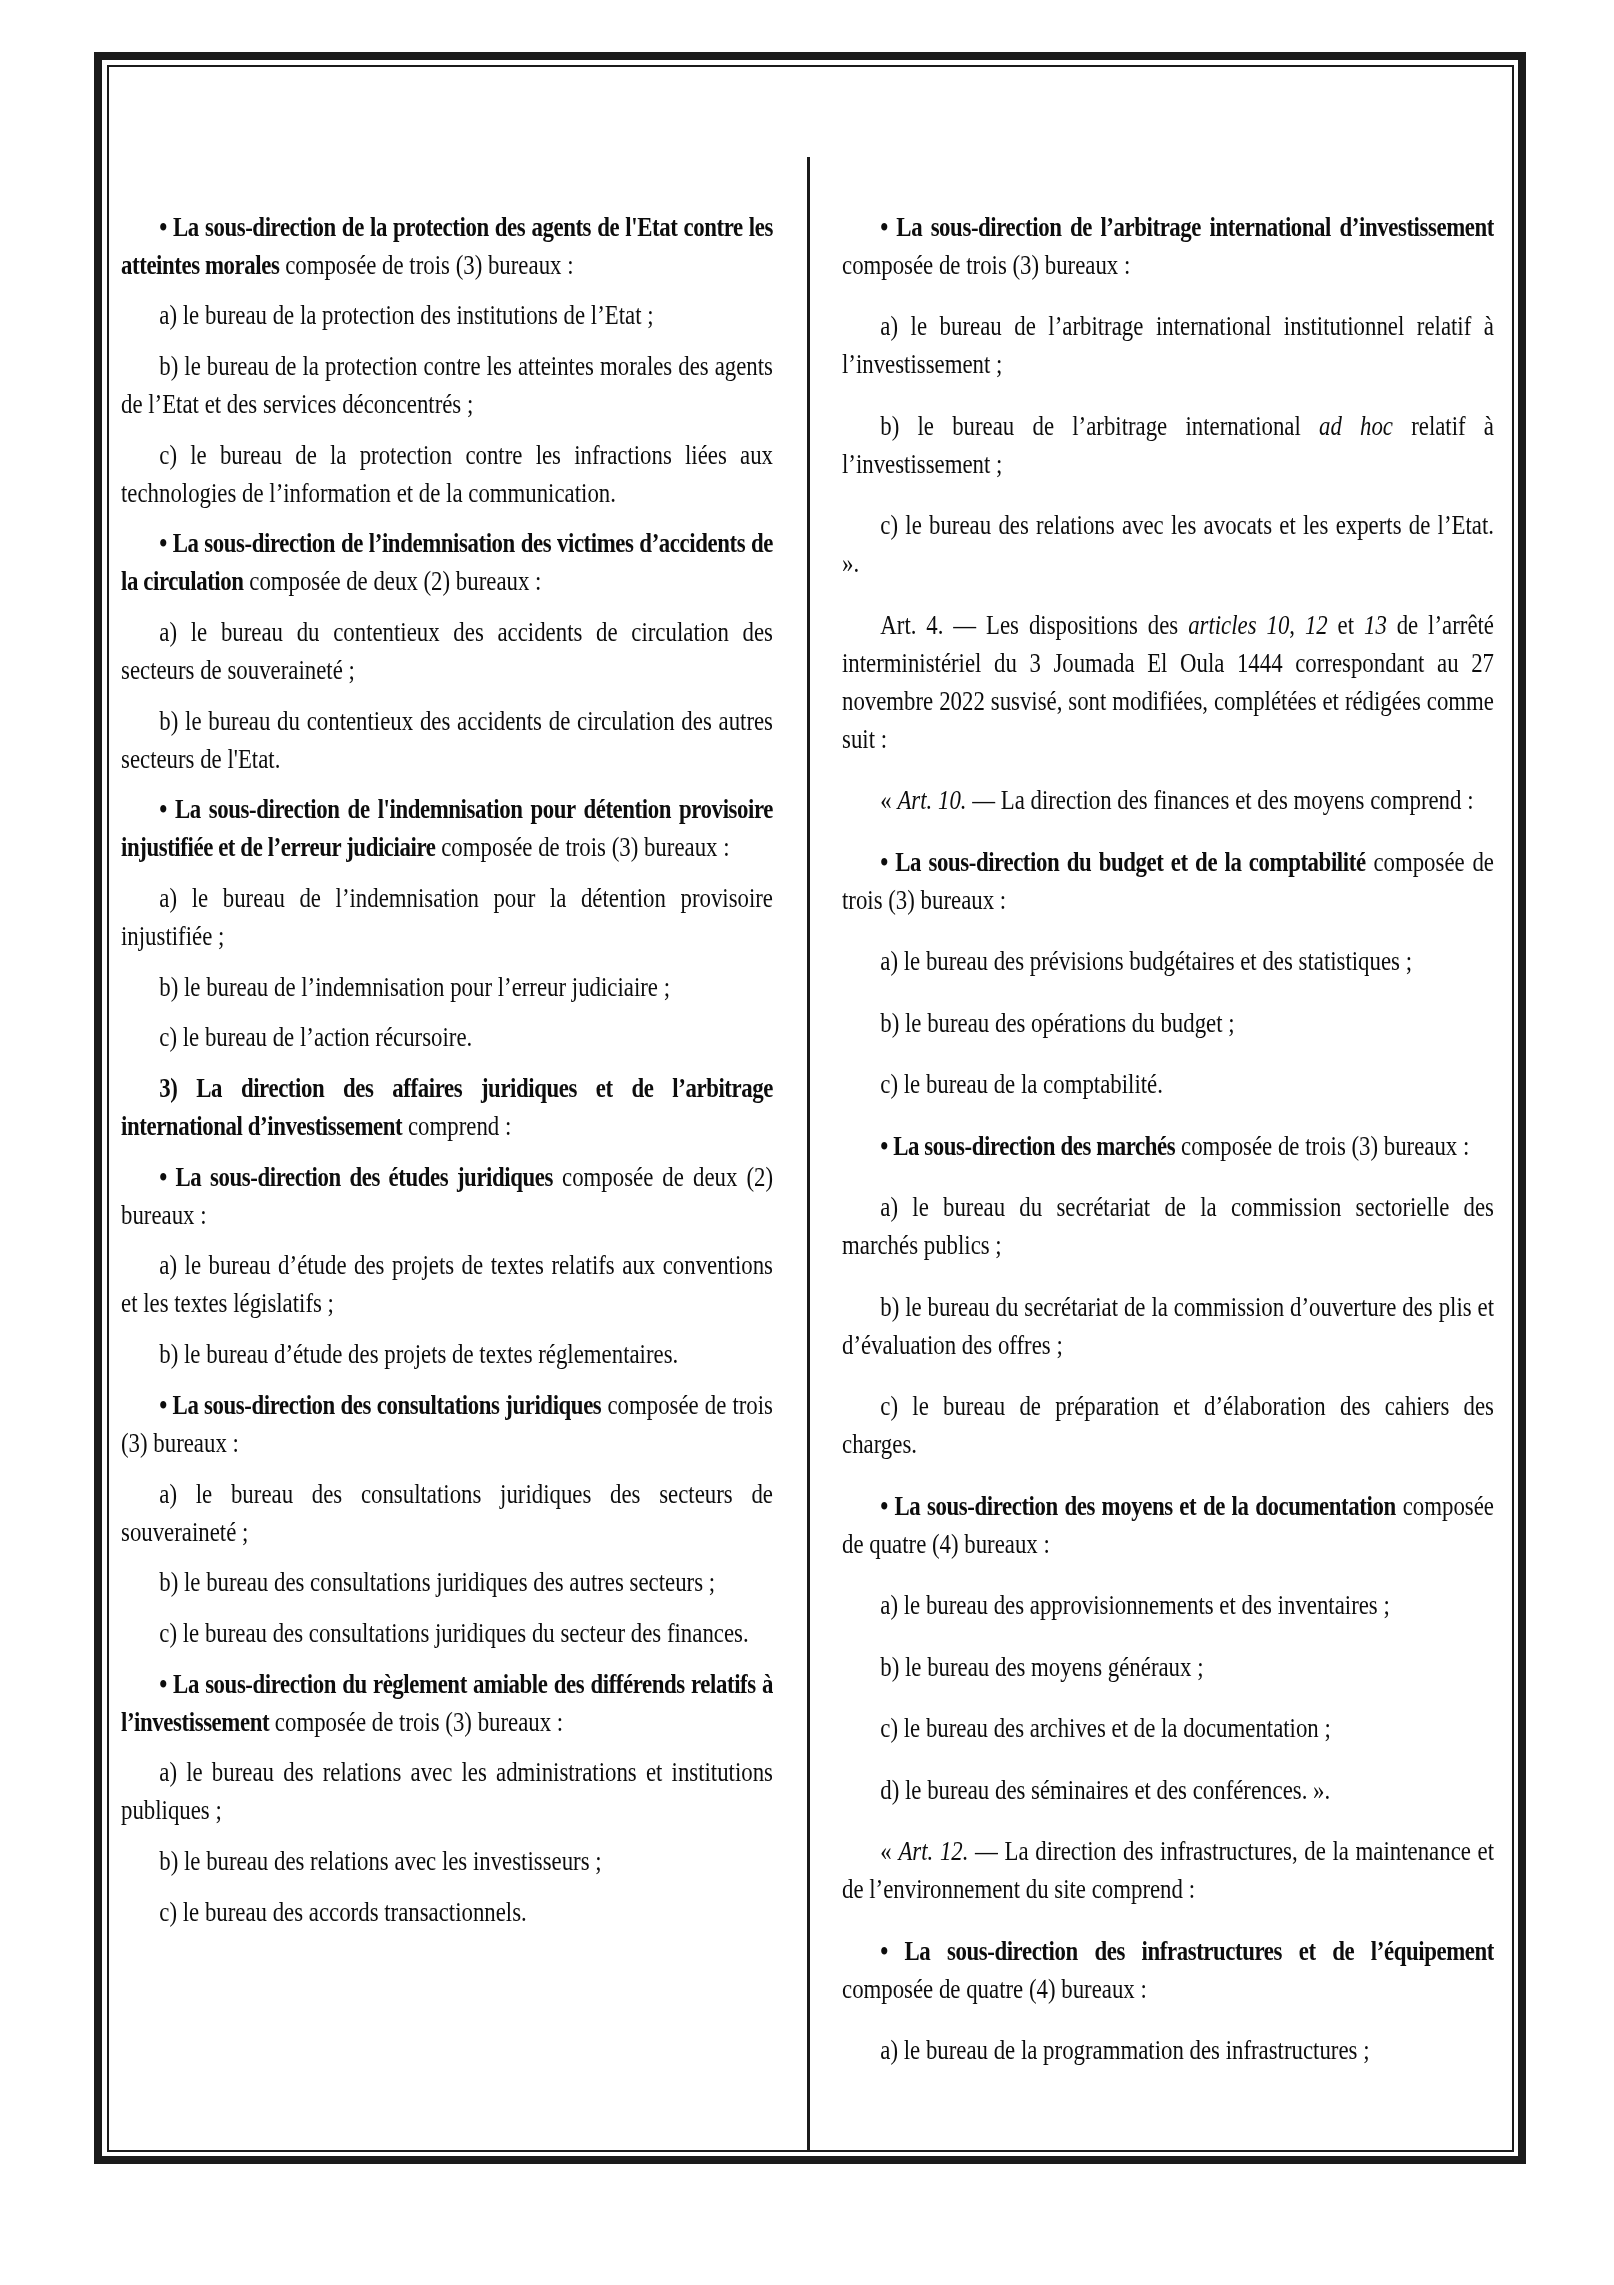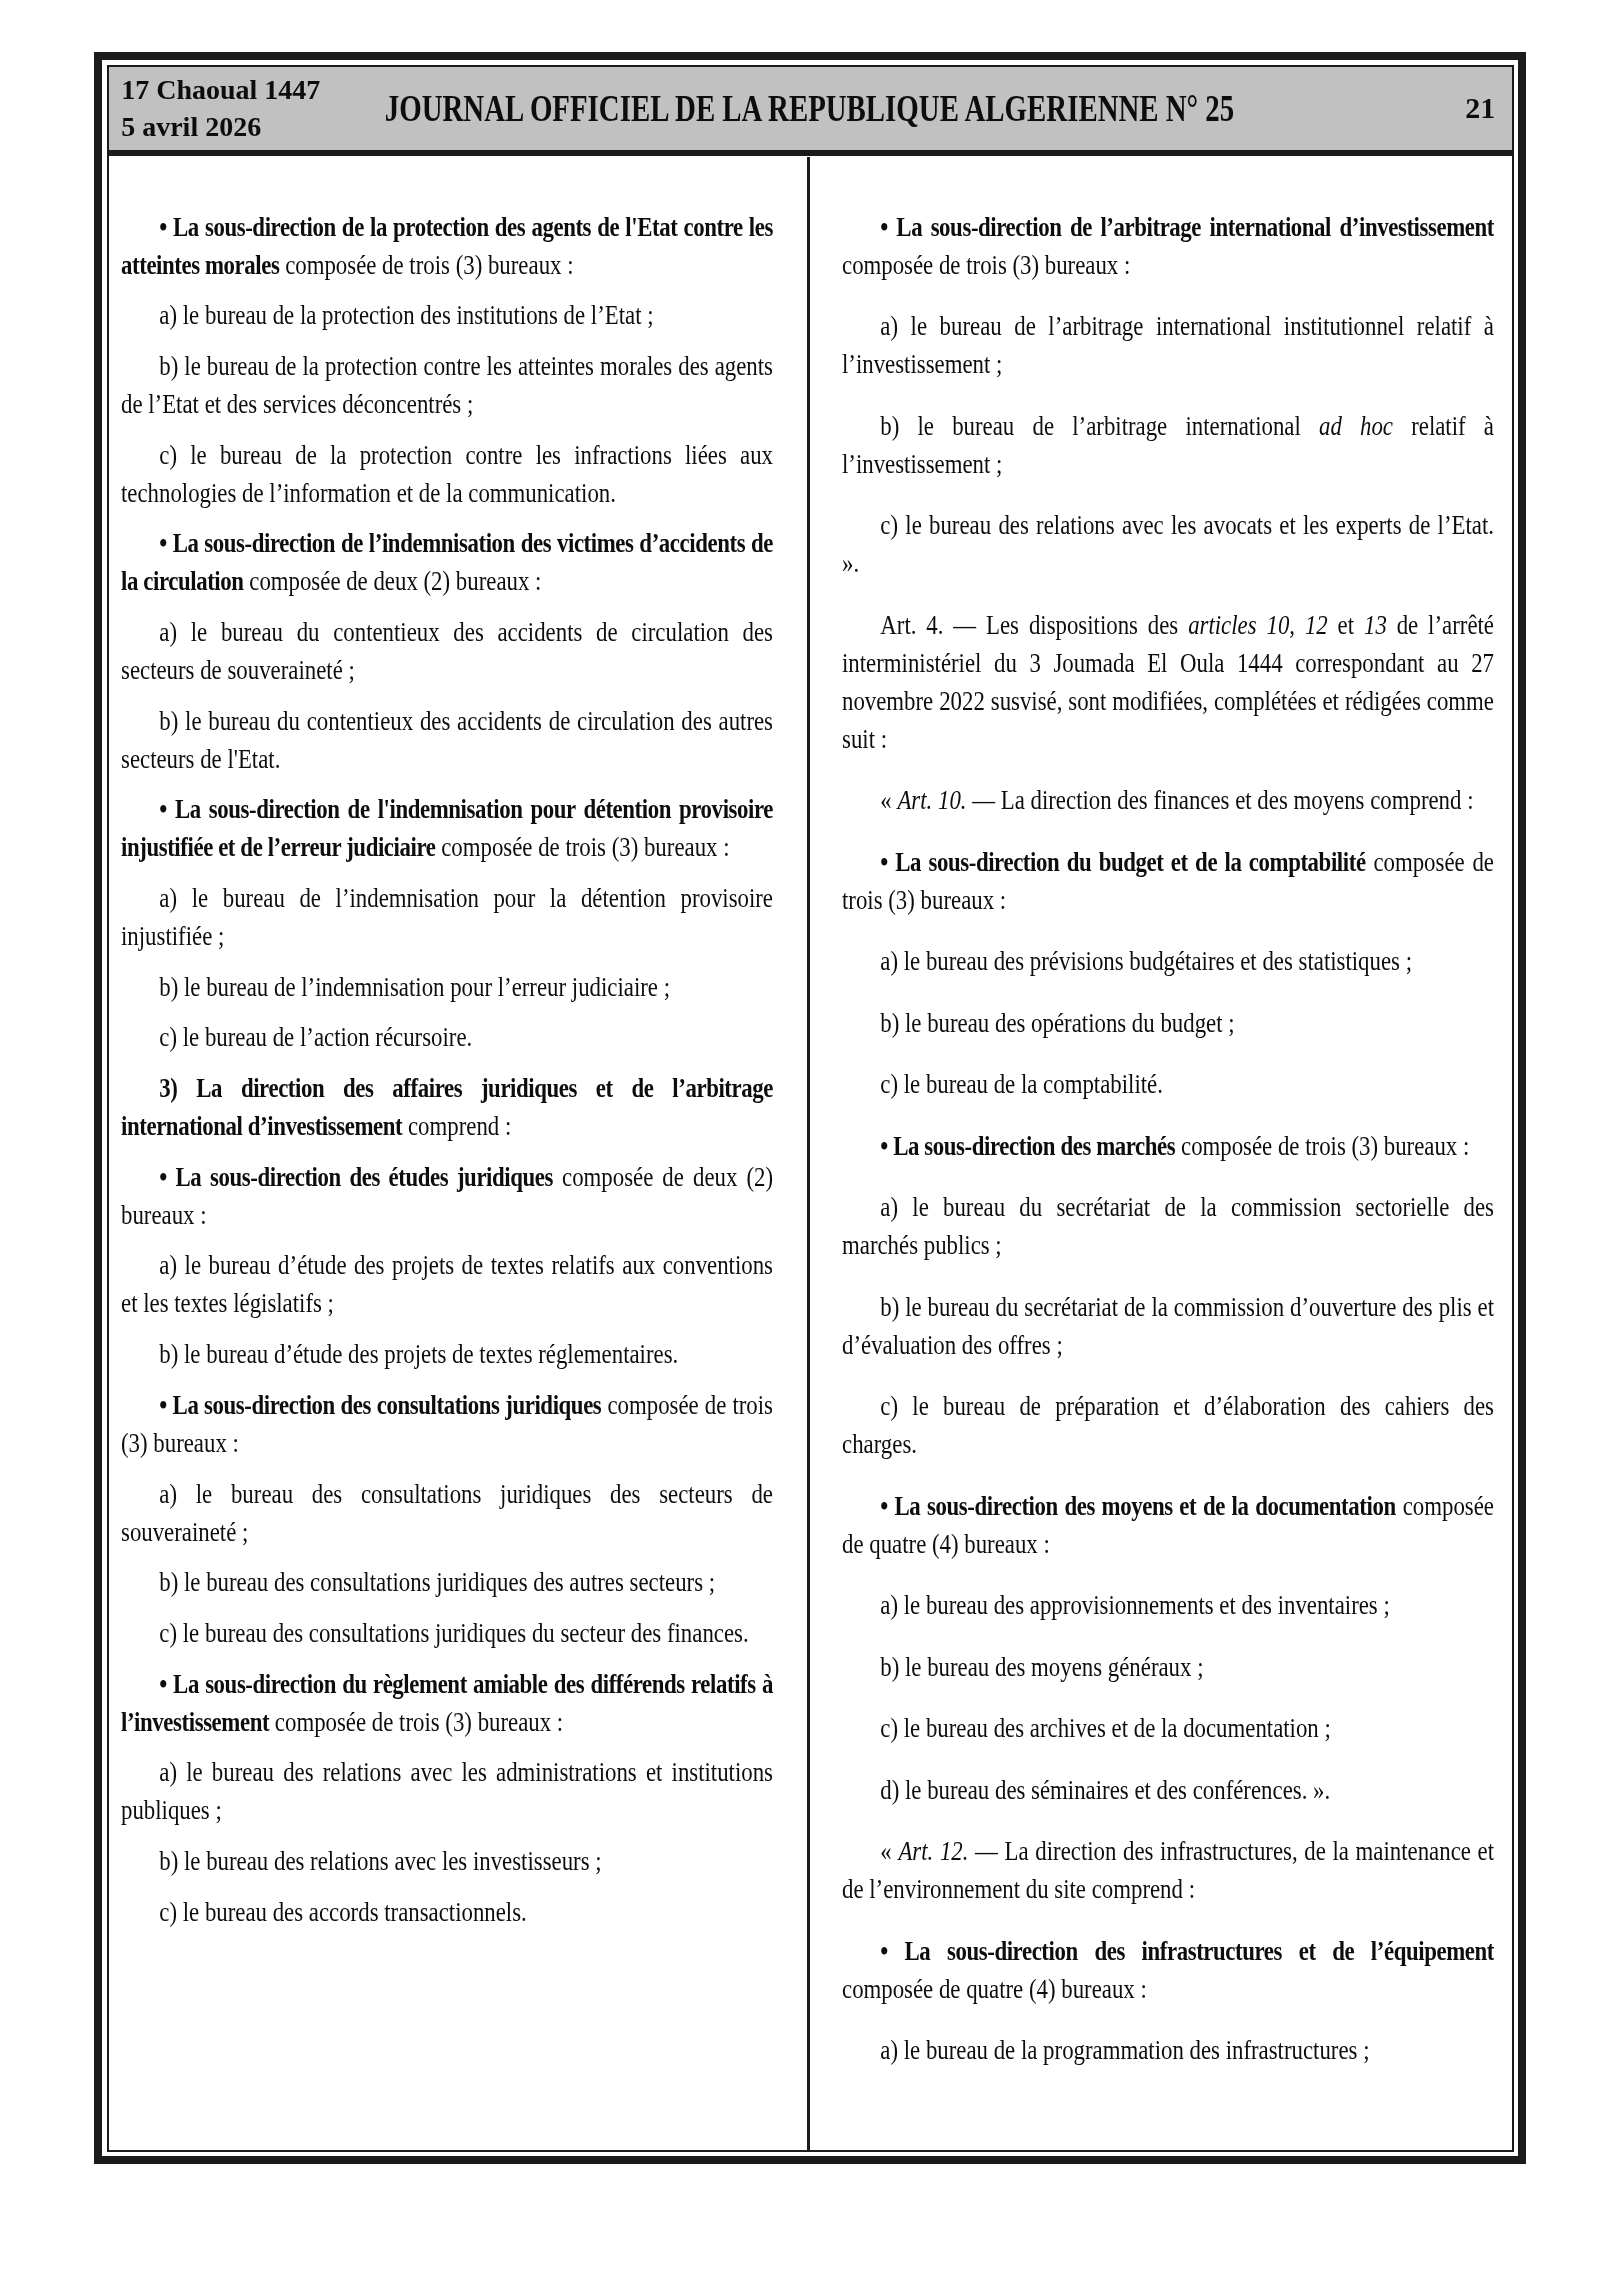--- a/index.html
+++ b/index.html
@@ -69,30 +69,20 @@
   .col-right .para { margin-bottom: 23.5px; }
   .b { font-weight: bold; letter-spacing: -0.5px; }
   .i { font-style: italic; }
 </style>
 </head>
 <body>
 
 <div class="frame">
   <div class="frame-inner">
 
-    <div class="header">
-      <div class="dates">
-        <div>17 Chaoual 1447</div>
-        <div>5 avril 2026</div>
-      </div>
-      <div class="title-wrap">
-        <span class="title">JOURNAL OFFICIEL DE LA REPUBLIQUE ALGERIENNE N° 25</span>
-      </div>
-      <div class="pagenum">21</div>
-    </div>
 
     <div class="content">
       <div class="divider"></div>
       <div class="col col-left" id="col-left">
           <p class="para"><span class="b">• La sous-direction de la protection des agents de l'Etat contre les atteintes morales</span><span> composée de trois (3) bureaux :</span></p>
           <p class="para"><span>a) le bureau de la protection des institutions de l’Etat ;</span></p>
           <p class="para"><span>b) le bureau de la protection contre les atteintes morales des agents de l’Etat et des services déconcentrés ;</span></p>
           <p class="para"><span>c) le bureau de la protection contre les infractions liées aux technologies de l’information et de la communication.</span></p>
           <p class="para"><span class="b">• La sous-direction de l’indemnisation des victimes d’accidents de la circulation</span><span> composée de deux (2) bureaux :</span></p>
           <p class="para"><span>a) le bureau du contentieux des accidents de circulation des secteurs de souveraineté ;</span></p>

